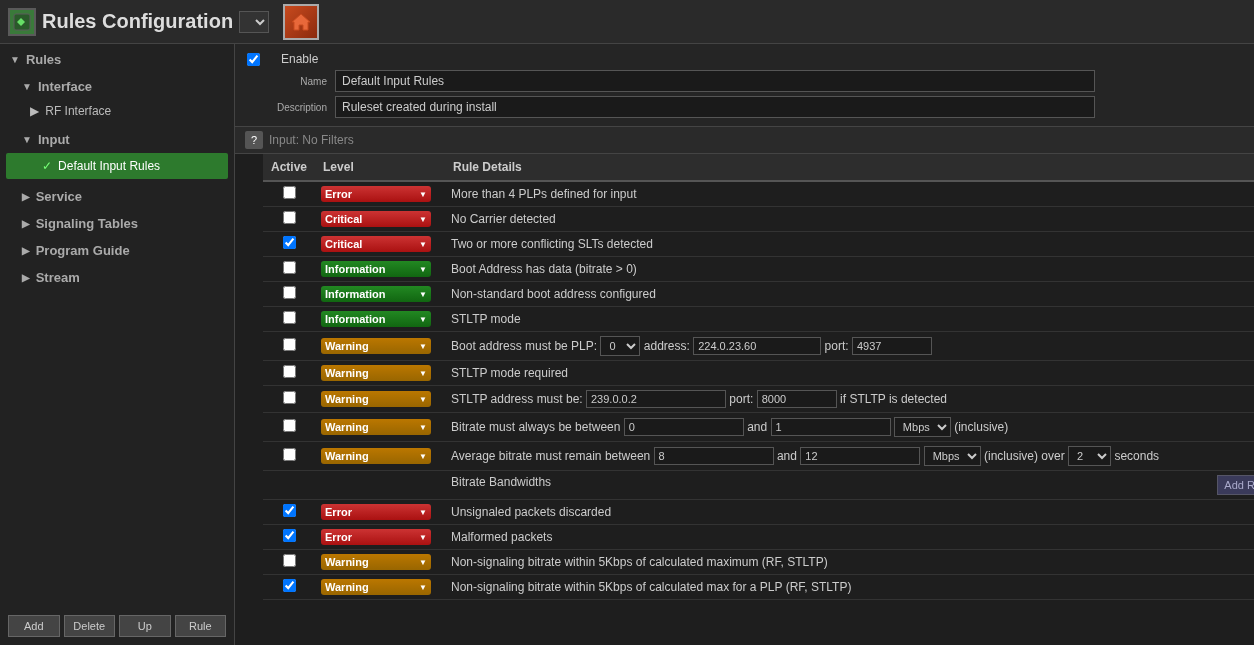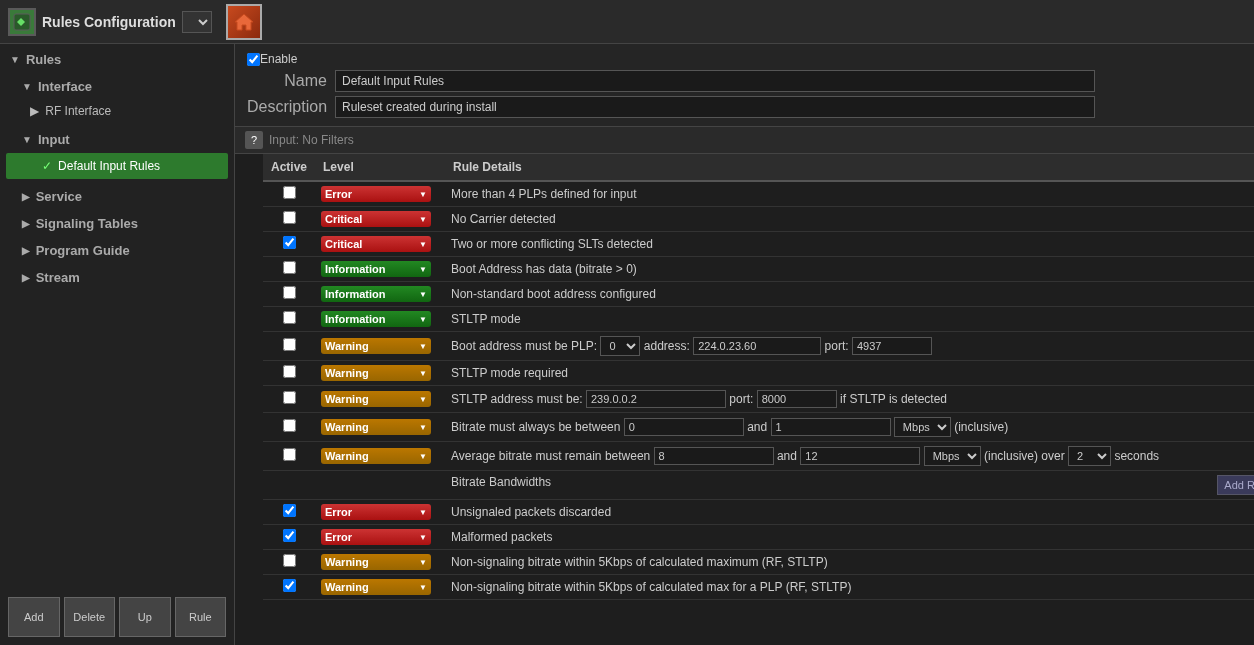--- a/index.html
+++ b/index.html
@@ -3,51 +3,51 @@
   <meta charset="utf-8">
   <style>
     * { box-sizing: border-box; margin: 0; padding: 0; }
     body { font-family: Arial, sans-serif; font-size: 12px; background: #1a1a1a; color: #ccc; width: 1254px; height: 645px; overflow: hidden; display: flex; flex-direction: column; }
 
     
     .top-bar { display: flex; align-items: center; background: #2a2a2a; border-bottom: 1px solid #444; height: 44px; padding: 0 8px; }
     .top-bar-left { display: flex; align-items: center; gap: 6px; flex: 1; }
     .top-bar-logo { width: 28px; height: 28px; background: #3a7a3a; border: 2px solid #5a5a5a; display: flex; align-items: center; justify-content: center; }
     .top-bar-logo svg { width: 18px; height: 18px; }
-    .top-bar-title { color: #ddd; font-size: 14px; font-weight: bold; }
+    .top-bar-title { color: #ddd; font-size: 20px; font-weight: bold; }
     .top-bar-dropdown { background: #333; border: 1px solid #555; color: #ccc; font-size: 12px; padding: 2px 4px; }
     .top-bar-home { width: 36px; height: 36px; background: linear-gradient(135deg, #c84a1e, #8b2a0e); border: 2px solid #aaa; display: flex; align-items: center; justify-content: center; margin-left: 8px; cursor: pointer; }
     .top-bar-brand { margin-left: auto; display: flex; align-items: center; }
     .brand-text { font-size: 28px; font-weight: bold; color: white; letter-spacing: 1px; }
     .brand-xm { color: #4fc; font-size: 28px; font-weight: bold; }
     .hamburger { width: 34px; height: 34px; background: #333; border: 1px solid #555; display: flex; flex-direction: column; align-items: center; justify-content: center; gap: 4px; margin-left: 10px; cursor: pointer; }
     .hamburger span { display: block; width: 20px; height: 2px; background: #ccc; }
 
     
     .main-layout { display: flex; flex: 1; overflow: hidden; }
 
     
     .sidebar { width: 235px; background: #222; border-right: 1px solid #444; display: flex; flex-direction: column; overflow-y: auto; }
     .sidebar-section { padding: 8px 10px 4px 10px; color: #aaa; font-weight: bold; font-size: 13px; display: flex; align-items: center; gap: 6px; }
     .sidebar-section .arrow { font-size: 10px; }
     .sidebar-sub { padding: 6px 10px 6px 30px; cursor: pointer; display: flex; align-items: center; gap: 6px; color: #bbb; }
     .sidebar-active-item { background: #2d7a2d; color: white; padding: 6px 10px 6px 36px; cursor: pointer; display: flex; align-items: center; gap: 6px; border-radius: 2px; margin: 2px 6px; }
     .check-icon { color: #7f7; font-size: 12px; }
     .sidebar-bottom { margin-top: auto; padding: 8px; display: flex; gap: 4px; }
-    .sidebar-btn { flex: 1; background: #444; border: 1px solid #666; color: #ccc; padding: 13px 6px; cursor: pointer; font-size: 11px; }
+    .sidebar-btn { flex: 1; background: #444; border: 1px solid #666; color: #ccc; padding: 4px 6px; cursor: pointer; font-size: 11px; }
 
     
     .content { flex: 1; display: flex; flex-direction: column; background: #1e1e1e; overflow: hidden; }
 
     
     .header-fields { padding: 8px 12px; background: #252525; border-bottom: 1px solid #444; display: flex; flex-direction: column; gap: 4px; }
     .field-row { display: flex; align-items: center; gap: 8px; }
-    .field-label { color: #aaa; width: 80px; text-align: right; font-size: 16px; }
+    .field-label { color: #aaa; width: 80px; text-align: right; font-size: 10px; }
     .field-input { flex: 1; background: #1a1a1a; border: 1px solid #555; color: #ccc; padding: 3px 6px; font-size: 12px; max-width: 760px; }
-    .enable-cb { display: flex; align-items: center; gap: 0; color: #ccc; }
+    .enable-cb { display: flex; align-items: center; gap: 21px; color: #ccc; }
     .enable-cb input { cursor: pointer; }
 
     
     .filter-bar { padding: 4px 10px; background: #2a2a2a; border-bottom: 1px solid #444; display: flex; align-items: center; gap: 6px; }
     .filter-help { width: 18px; height: 18px; background: #555; color: white; display: flex; align-items: center; justify-content: center; font-size: 11px; border-radius: 2px; cursor: pointer; }
     .filter-text { color: #888; font-size: 12px; }
 
     
     .table-wrapper { flex: 1; overflow-y: auto; overflow-x: hidden; }
     .rules-table { width: 100%; border-collapse: collapse; margin-left: 28px; }

